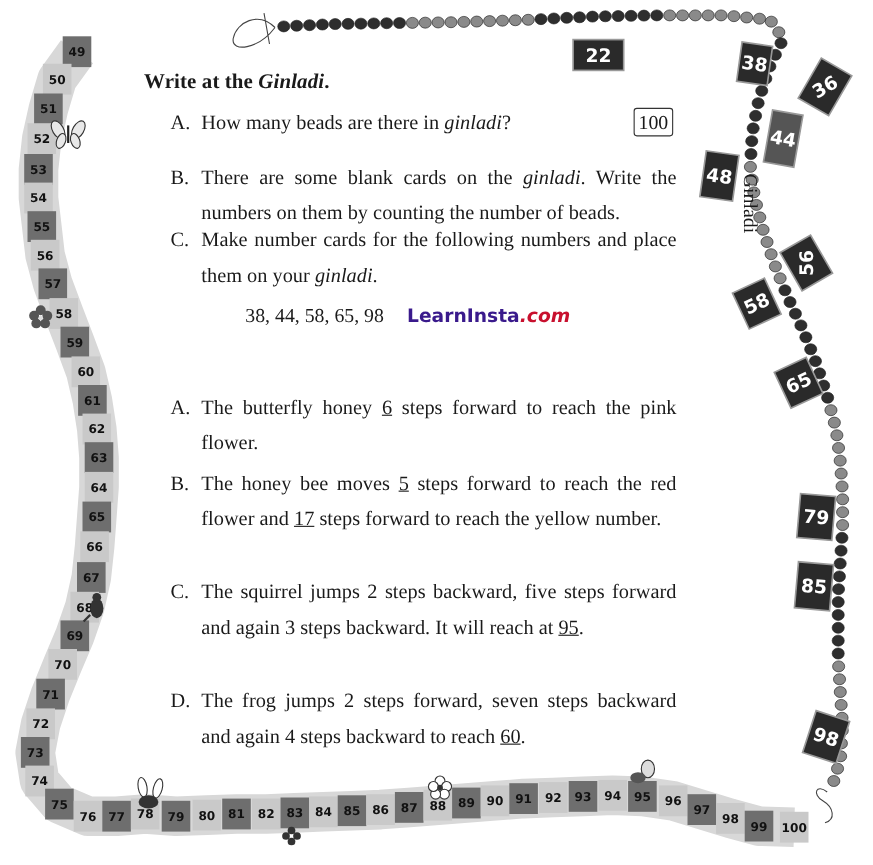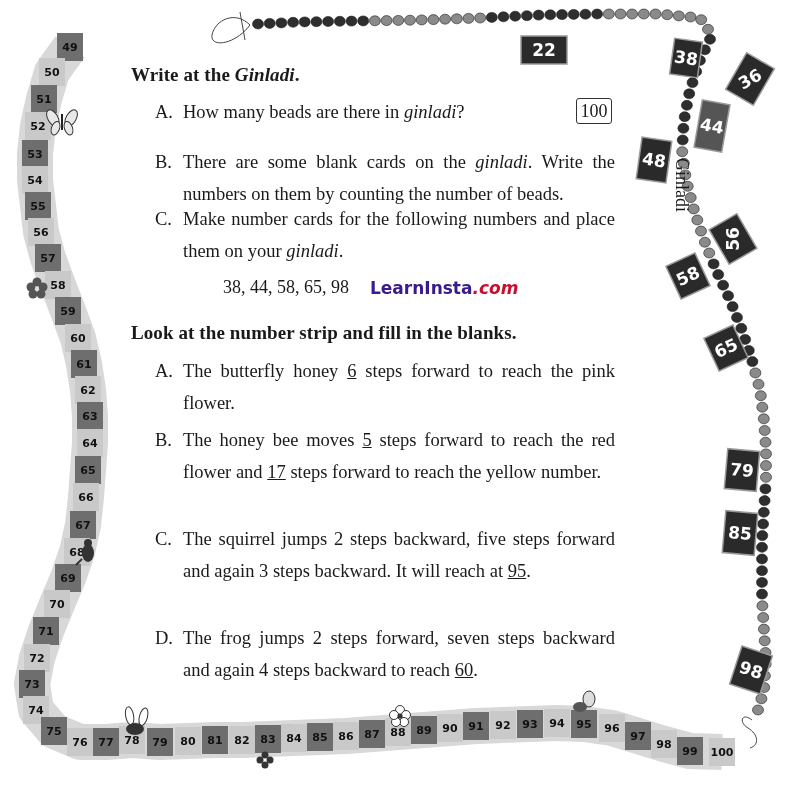--- a/index.html
+++ b/index.html
@@ -450,21 +450,20 @@
   </div>
 
   <div class="item" style="top:203px;">
     <span class="lbl">C.</span>
     <span class="txt">Make number cards for the following numbers and place them on your <i>ginladi</i>.</span>
   </div>
 
   <div class="numbers">38, 44, 58, 65, 98</div>
   <div class="watermark"><span>LearnInsta</span><span class="dot">.com</span></div>
 
-  <div class="heading" style="top:322px;">Look at the number strip and fill in the blanks.</div>
 
   <div class="item" style="top:355px;">
     <span class="lbl">A.</span>
     <span class="txt"><span>The butterfly honey </span><span class="u">6</span><span> steps forward to reach the pink flower.</span></span>
   </div>
 
   <div class="item" style="top:424px;">
     <span class="lbl">B.</span>
     <span class="txt"><span>The honey bee moves </span><span class="u">5</span><span> steps forward to reach the red flower and </span><span class="u">17</span><span> steps forward to reach the yellow number.</span></span>
   </div>

